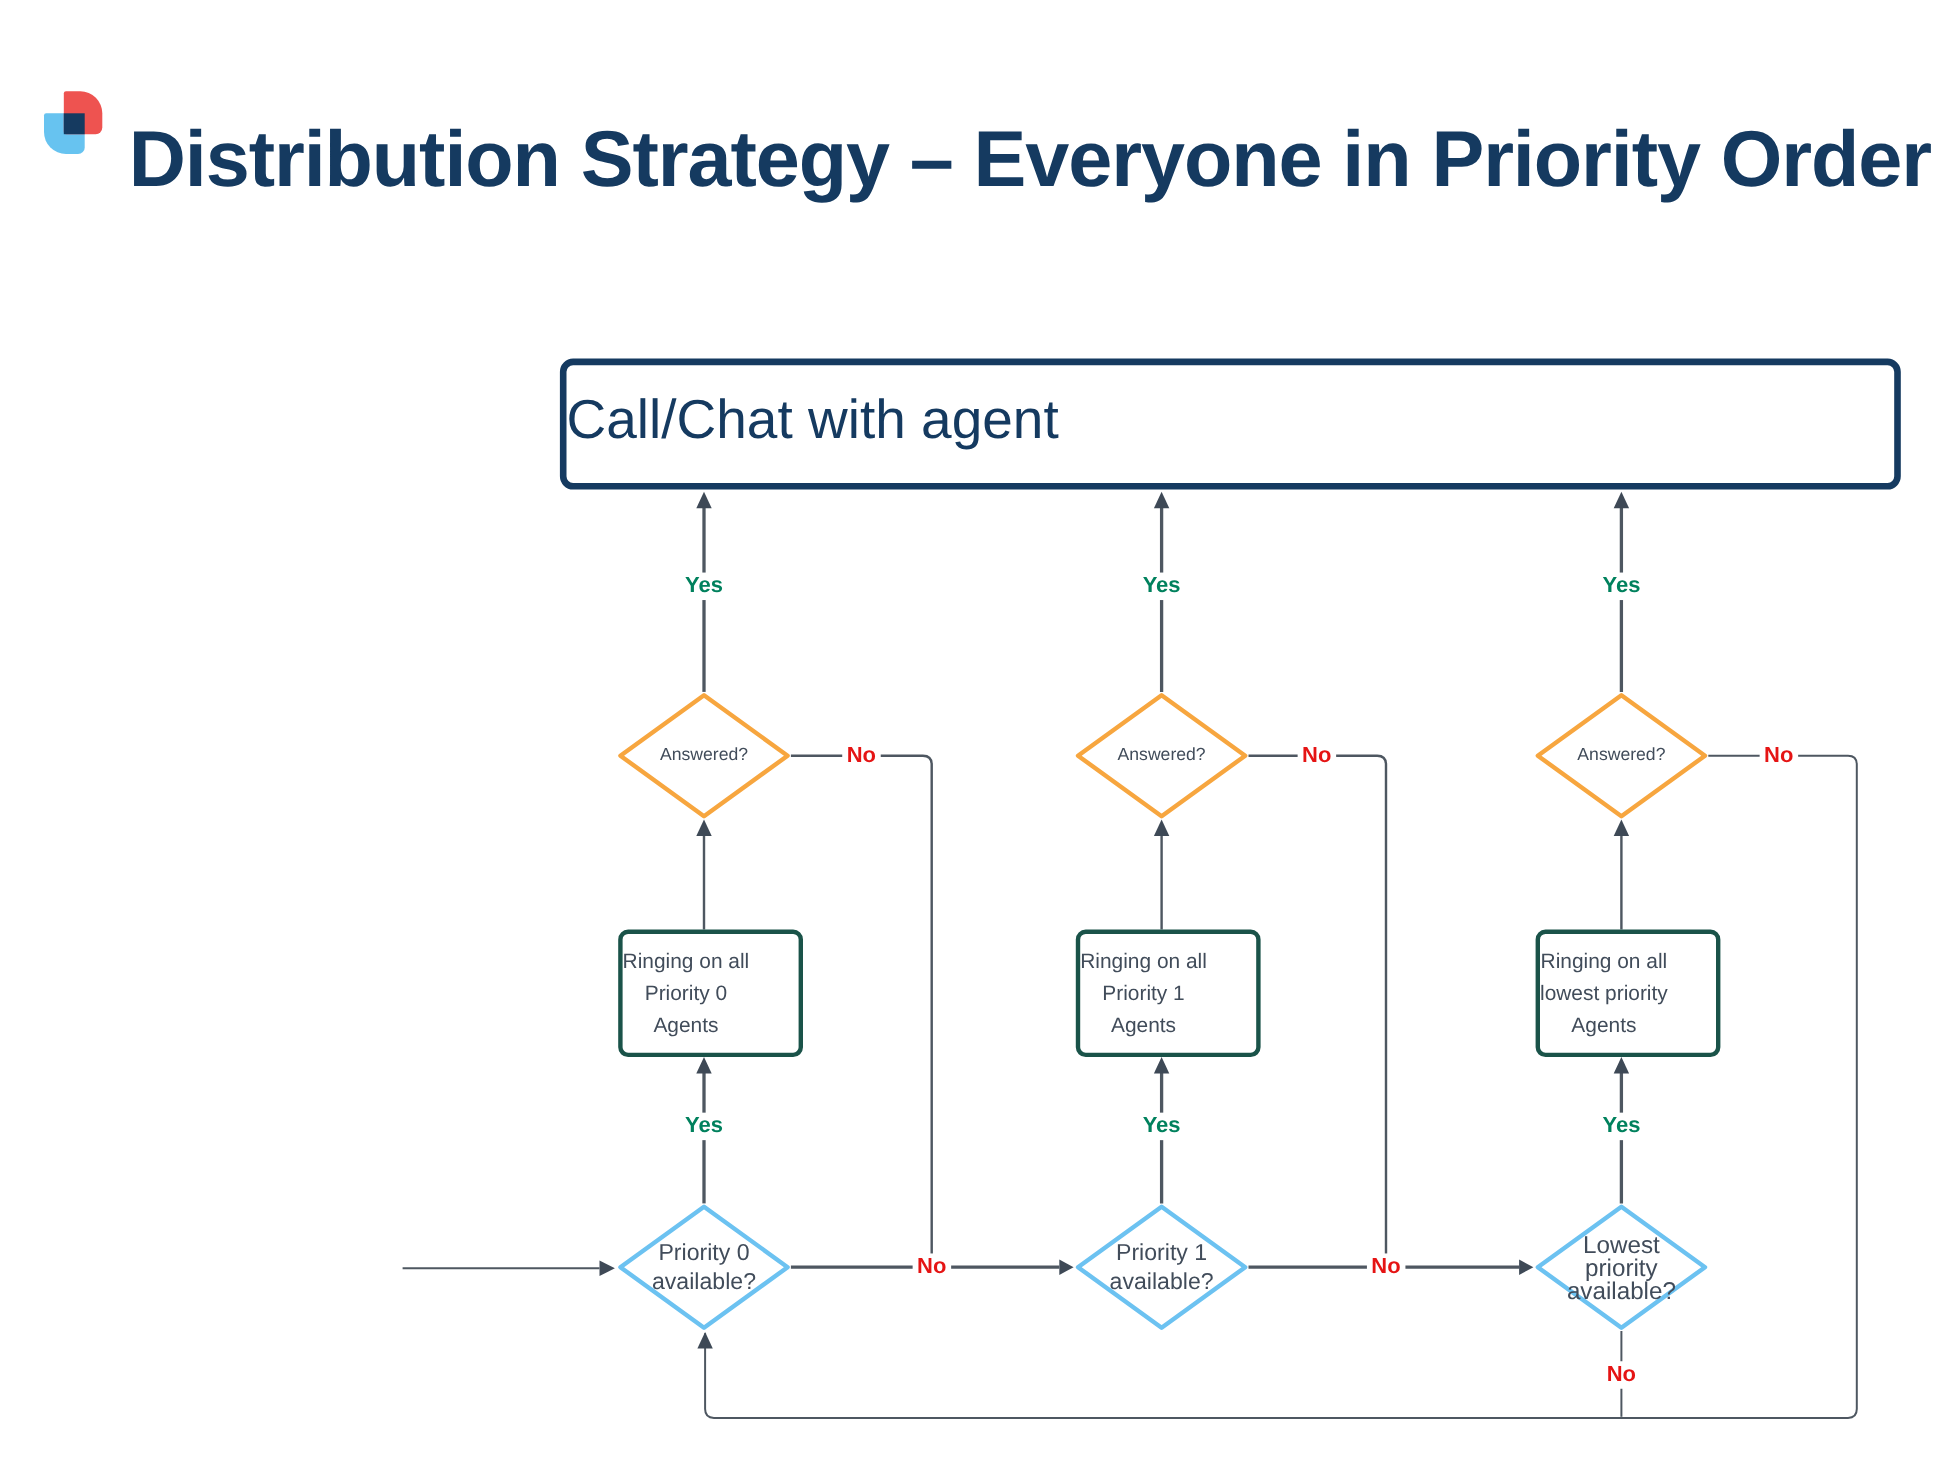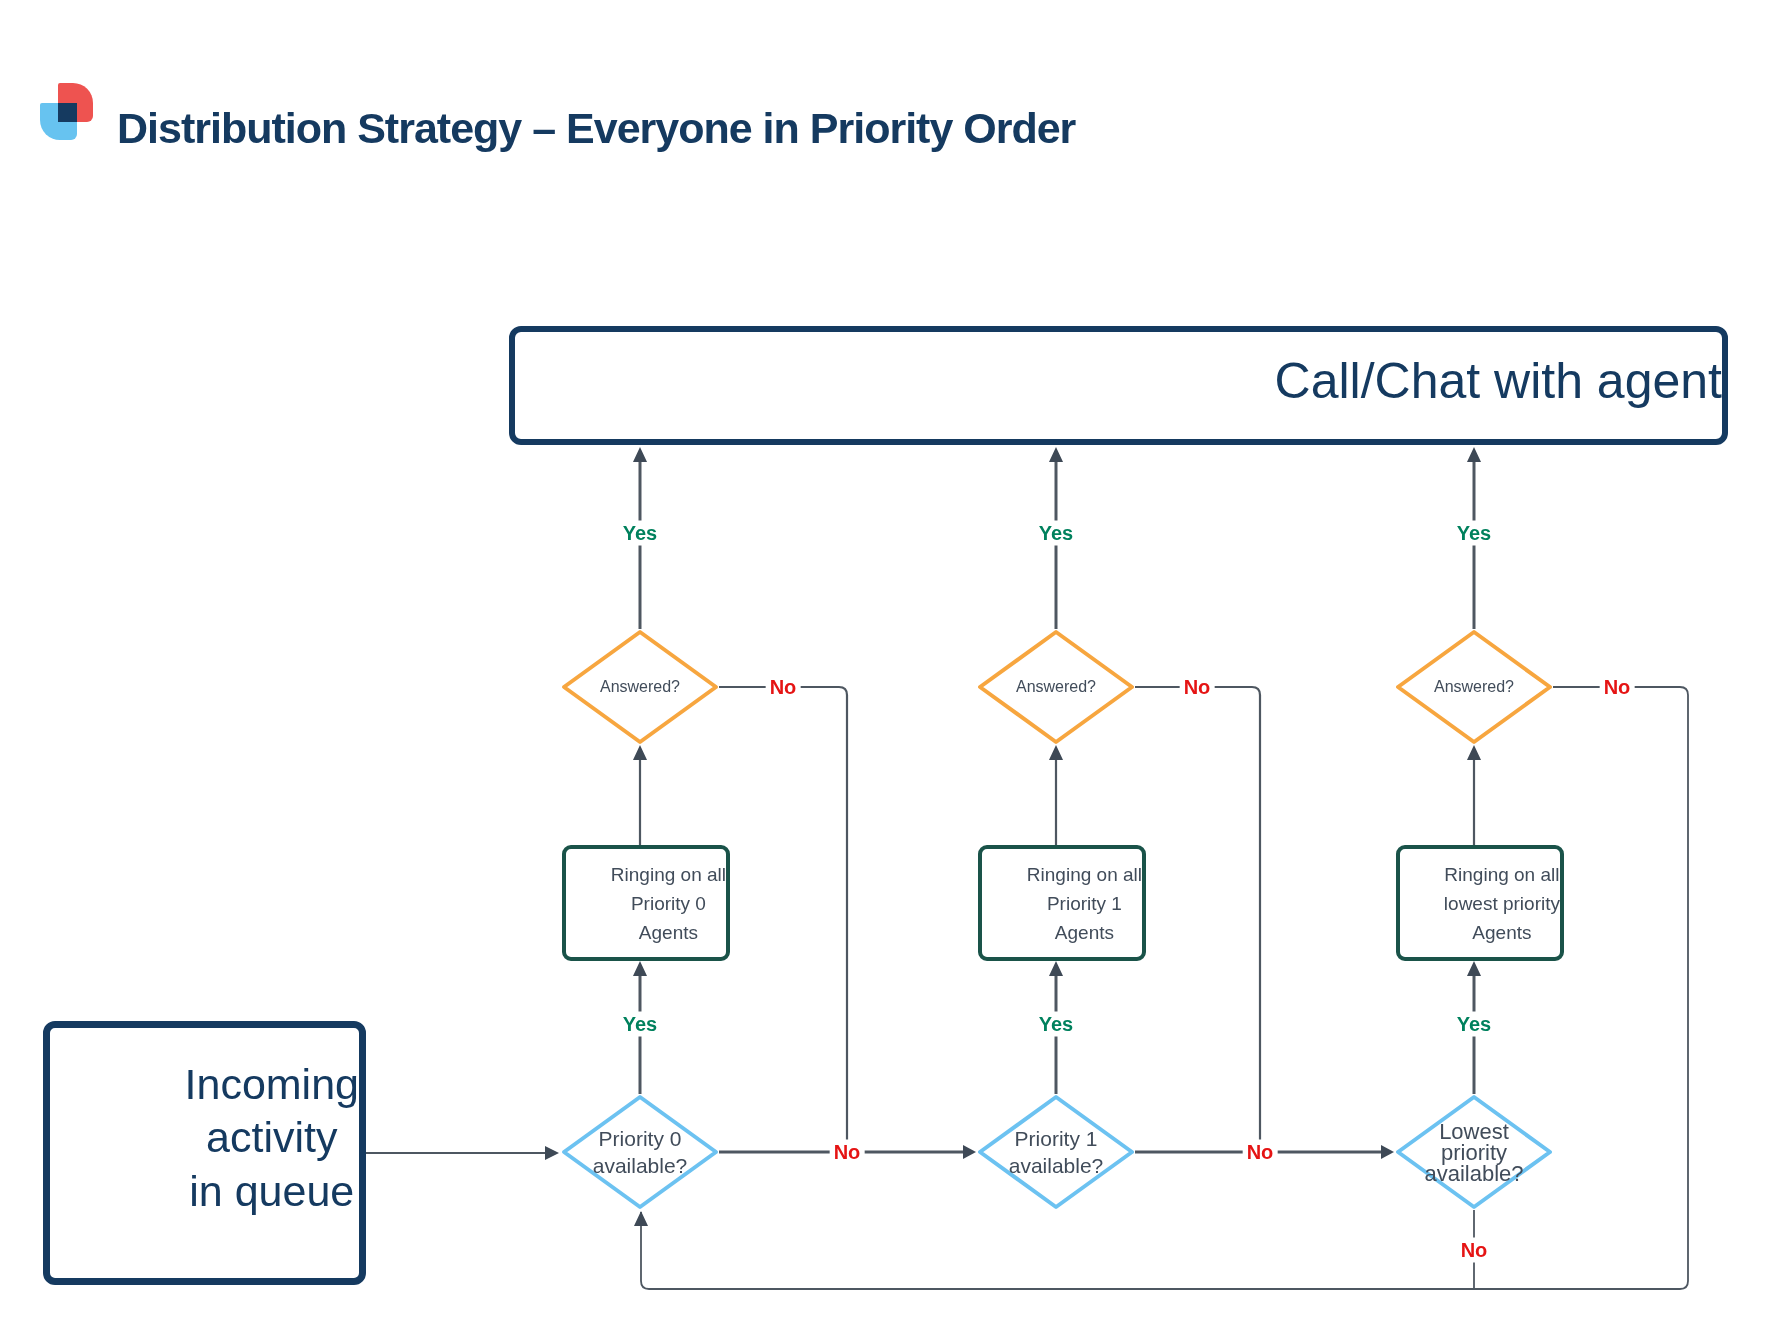--- a/index.html
+++ b/index.html
@@ -7,32 +7,32 @@
           font-family:"Liberation Sans",sans-serif;}
   
   .logo{position:absolute;left:0;top:0;}
   .logo-red{position:absolute;left:58px;top:83px;width:35px;height:39px;
             background:var(--logo-red);border-radius:2px 20px 6px 2px;}
   .logo-blue{position:absolute;left:40px;top:103px;width:37px;height:37px;
              background:var(--logo-blue);border-radius:2px 2px 6px 20px;}
   .logo-navy{position:absolute;left:58px;top:103px;width:19px;height:19px;
              background:var(--navy);}
   
-  .title{position:absolute;left:117px;top:104px;margin:0;font-size:43px;font-weight:bold;
+  .title{position:absolute;left:117px;top:104px;margin:0;font-size:72px;font-weight:bold;
          color:var(--navy);letter-spacing:-1px;white-space:nowrap;text-align:right;}
   
   .wires{position:absolute;left:0;top:0;}
   .wires path{fill:none;stroke:var(--line);}
   .wires .w-thin{stroke-width:1.8;}
   .wires .w-mid{stroke-width:2.2;}
   .wires .w-thick{stroke-width:3;}
   .wires polygon{fill:var(--arrow);stroke:none;}
   
   .node{position:absolute;box-sizing:border-box;background:#fff;display:flex;
-        align-items:center;justify-content:flex-end;text-align:center;}
+        align-items:center;justify-content:flex-start;text-align:center;}
   .call{left:509px;top:326px;width:1219px;height:119px;border:6px solid var(--navy);
         border-radius:12px;}
   .call-label{font-size:50px;color:var(--navy);padding-bottom:10px;}
   .incoming{left:43px;top:1021px;width:323px;height:264px;border:7px solid var(--navy);
             border-radius:12px;}
   .incoming-label{font-size:43px;line-height:1.24;color:var(--navy);white-space:pre-line;
                   padding-bottom:30px;}
   .ringbox{width:168px;height:116px;border:4px solid var(--teal);border-radius:9px;}
   .ring-label{font-size:19px;line-height:29px;color:var(--shape-text);white-space:pre-line;}
   
@@ -100,25 +100,20 @@
     <path class="w-thick" d="M719 1152 H963"></path>
     <polygon points="963,1145 963,1159 976,1152"></polygon>
     <path class="w-thick" d="M1135 1152 H1381"></path>
     <polygon points="1381,1145 1381,1159 1394,1152"></polygon>
   </svg>
 
   <div class="node call">
     <span class="call-label">Call/Chat with agent</span>
   </div>
 
-  <div class="node incoming">
-    <span class="incoming-label">Incoming
-activity
-in queue</span>
-  </div>
 
   <div class="diamond orange" style="left:561px;top:629px">
     <svg width="158" height="116" viewBox="0 0 158 116">
       <path class="dshape" d="M79 3 L155 58 L79 113 L3 58 Z"></path>
     </svg>
     <div class="dtext t-answered">Answered?</div>
   </div>
   <div class="node ringbox" style="left:562px;top:845px">
     <span class="ring-label">Ringing on all
 Priority 0

